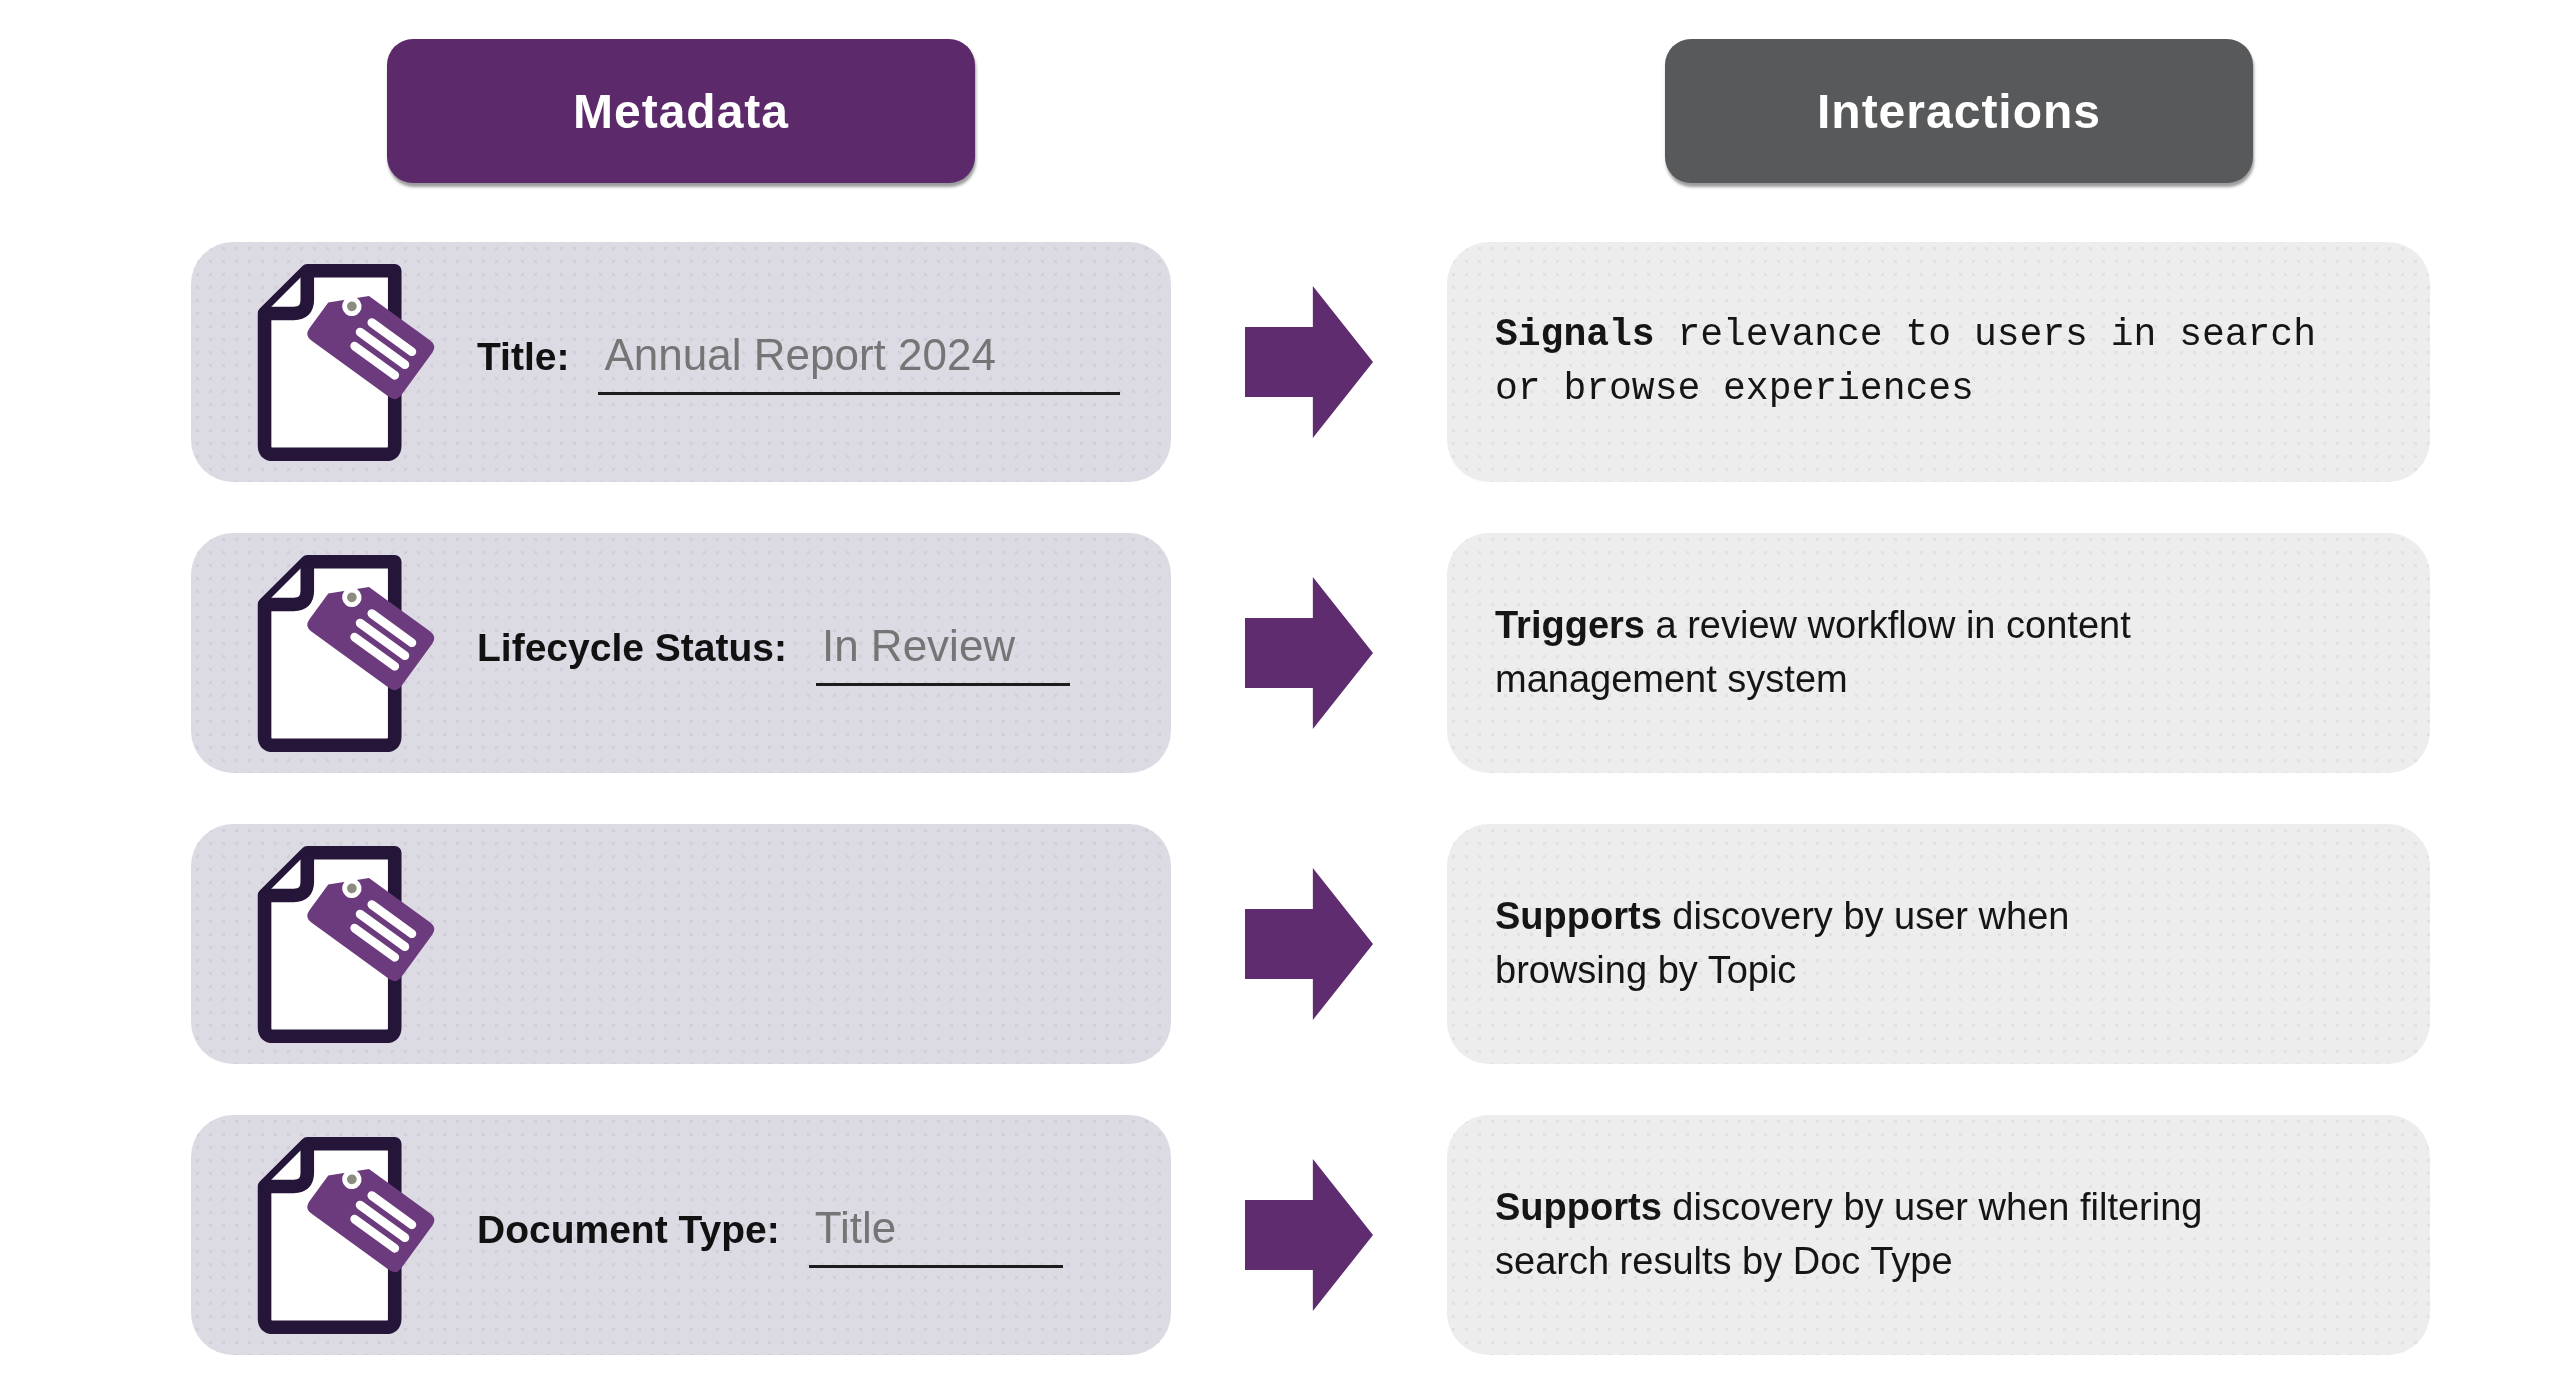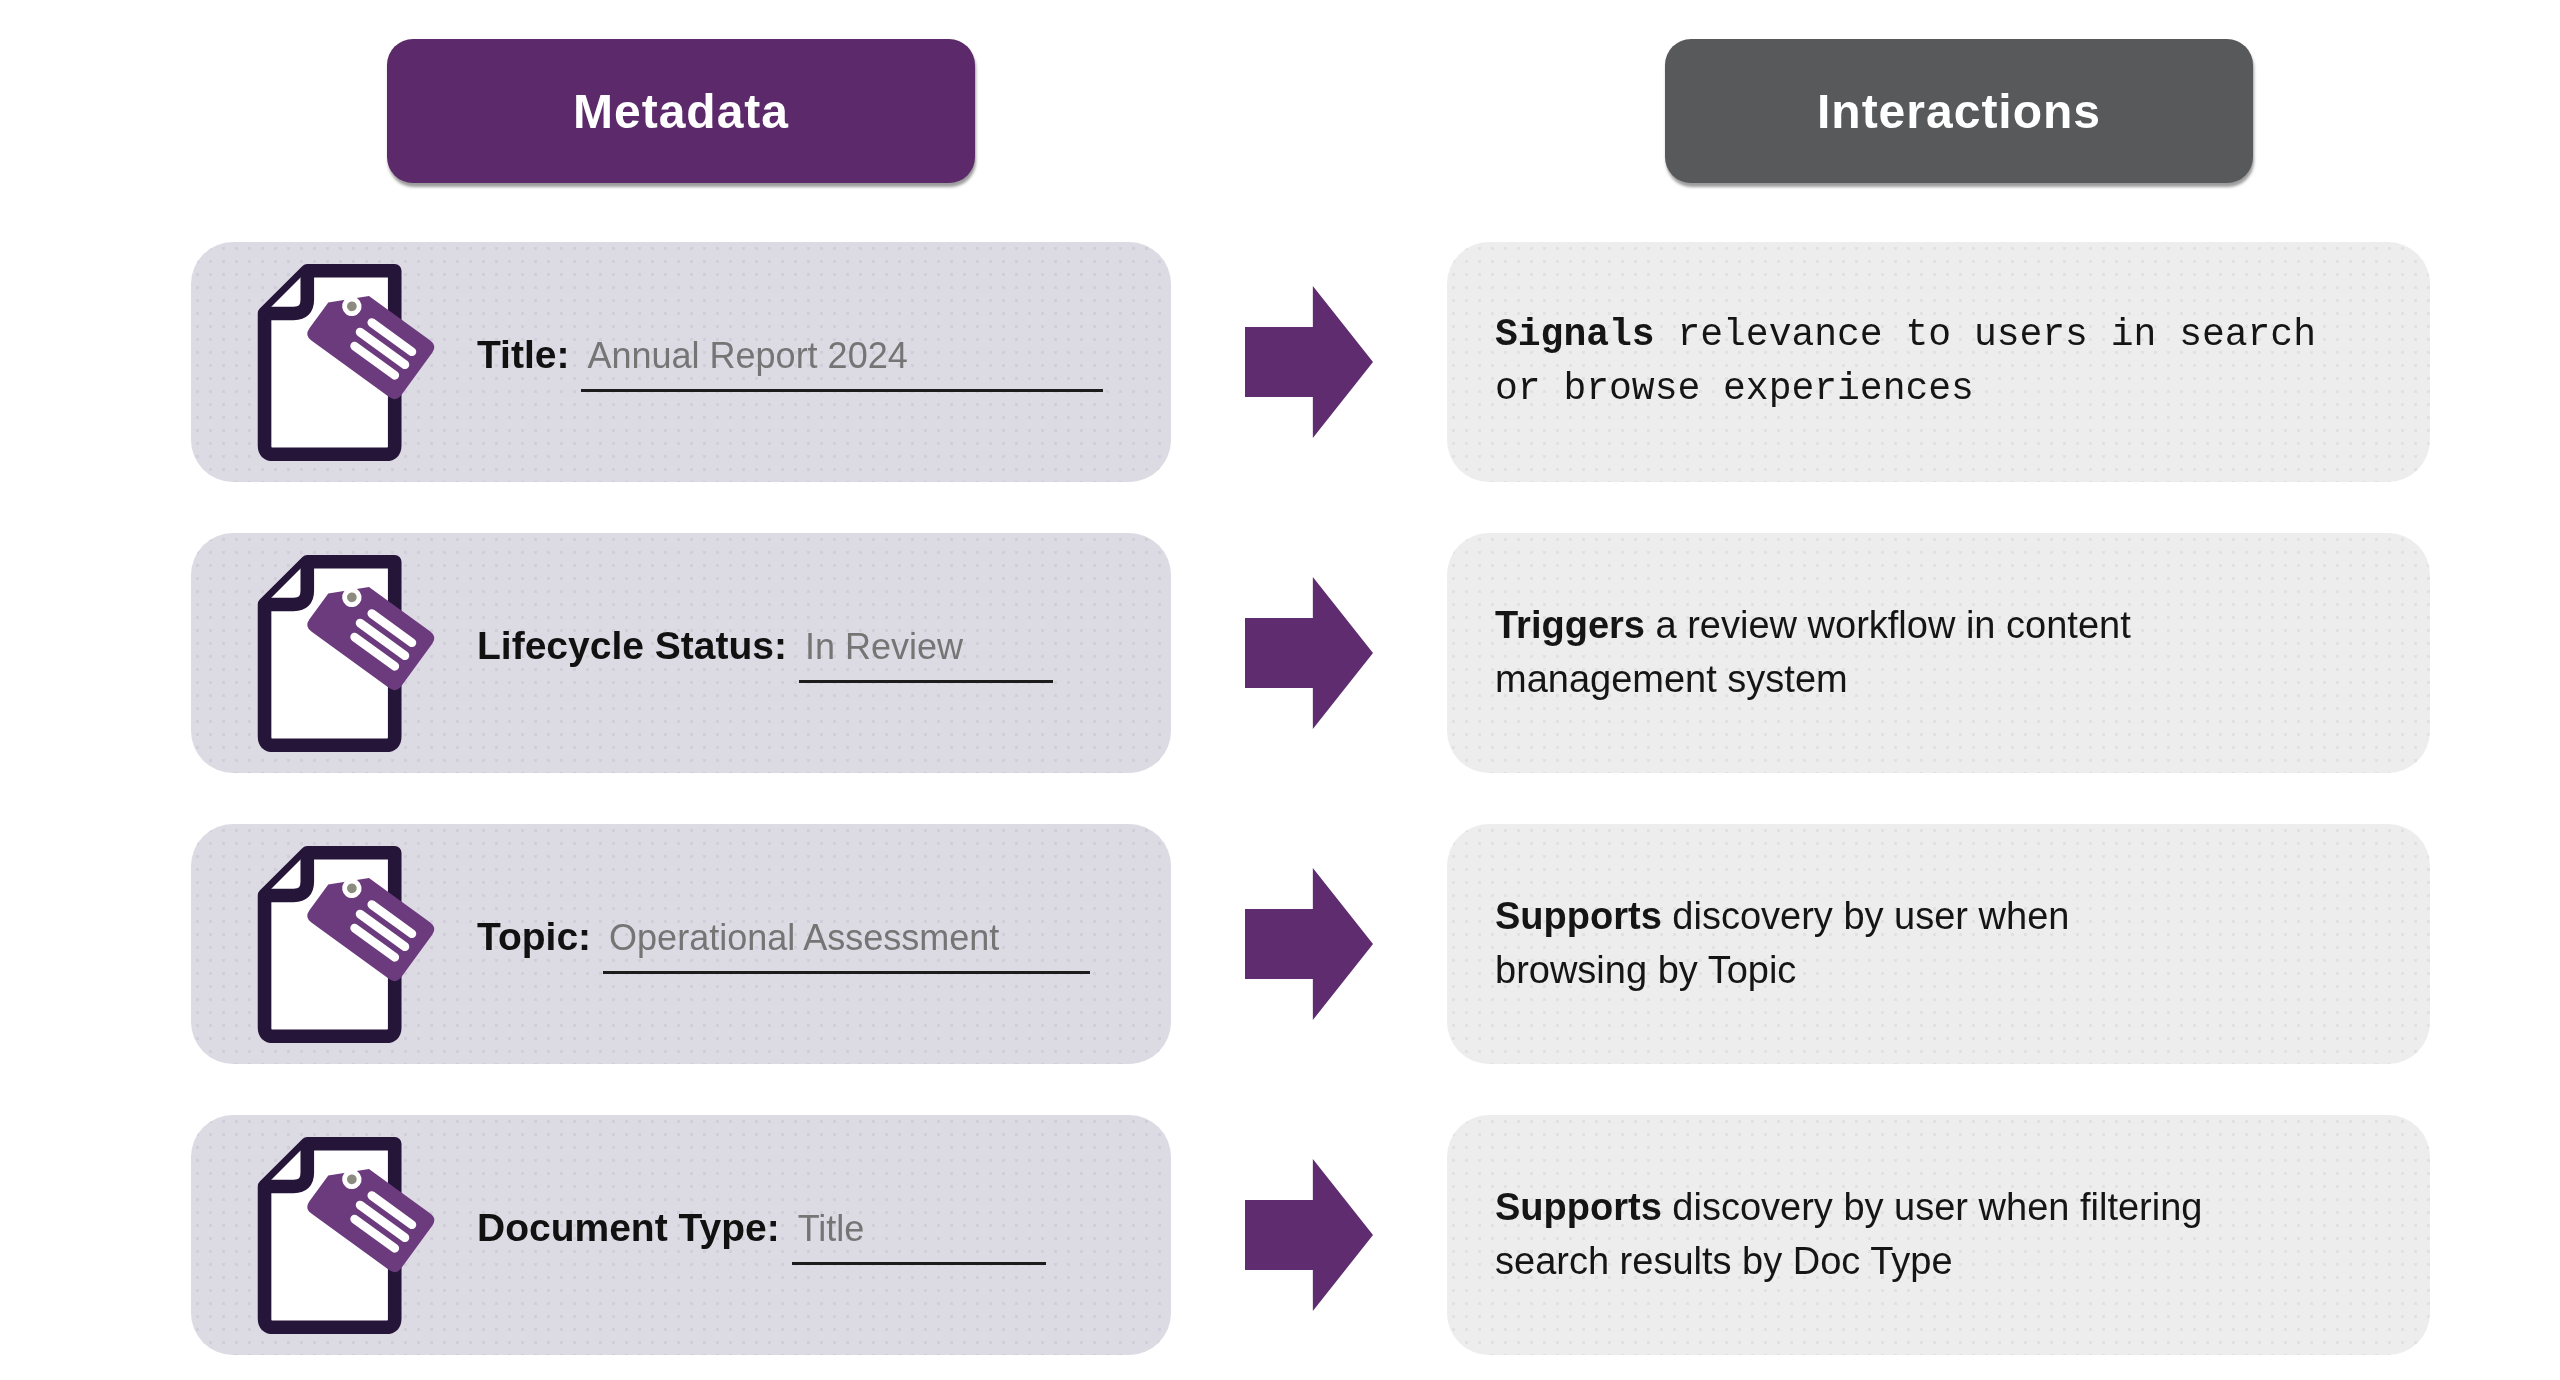--- a/index.html
+++ b/index.html
@@ -30,23 +30,23 @@
   .card.right{
     background-color:var(--interaction_card_bg,#ededed);
     background-image:radial-gradient(circle,rgba(120,120,120,0.10) 1.5px,transparent 1.6px);
     background-size:13px 13px;
     display:flex;align-items:center;padding:0 40px 0 48px;
   }
   .icon{flex:0 0 auto;width:204px;height:214px;display:block;}
   .field{display:flex;align-items:baseline;margin-left:24px;}
   .label{font-weight:bold;font-size:39px;color:#111111;white-space:nowrap;}
   .value{
-    margin-left:12px;padding:0 6px 12px 6px;
+    margin-left:29px;padding:0 6px 12px 6px;
     border-bottom:3px solid var(--underline,#1c1c1c);
-    color:var(--value_gray,#757575);font-size:36px;white-space:nowrap;
+    color:var(--value_gray,#757575);font-size:44px;white-space:nowrap;
   }
   .v0{min-width:510px;}
   .v1{min-width:242px;}
   .v2{min-width:475px;}
   .v3{min-width:242px;}
   .arrow-cell{display:flex;align-items:center;justify-content:center;}
   .arrow{
     width:128px;height:152px;display:block;
     background:var(--arrow_purple,#5e2c6f);
     clip-path:polygon(0 27%,53% 27%,53% 0,100% 50%,53% 100%,53% 73%,0 73%);
@@ -136,24 +136,20 @@
           <path d="M60 16 V46 Q60 60 46 60 H16" fill="#ffffff" stroke="#241539" stroke-width="14" stroke-linejoin="round"></path>
           <g transform="translate(96 22) rotate(36)">
             <path d="M34 0 H112 Q121 0 121 9 V63 Q121 72 112 72 H13 Q4 72 4 63 V30 Z" fill="#6c3b7d"></path>
             <circle cx="26" cy="19" r="10" fill="#ffffff"></circle>
             <circle cx="26" cy="19" r="5" fill="#8b8b7f"></circle>
             <rect x="48" y="16" width="60" height="9" rx="4.5" fill="#ffffff"></rect>
             <rect x="44" y="31" width="66" height="9" rx="4.5" fill="#ffffff"></rect>
             <rect x="48" y="46" width="60" height="9" rx="4.5" fill="#ffffff"></rect>
           </g>
         </svg>
-        <div class="field">
-          <span class="label">Topic:</span>
-          <span class="value v2">Operational Assessment</span>
-        </div>
       </div>
       <div class="arrow-cell">
         <span class="arrow"></span>
       </div>
       <div class="card right">
         <p class="desc d2"><b>Supports</b><span> discovery by user when browsing by Topic</span></p>
       </div>
     </div>
 
     <div class="grid row">

